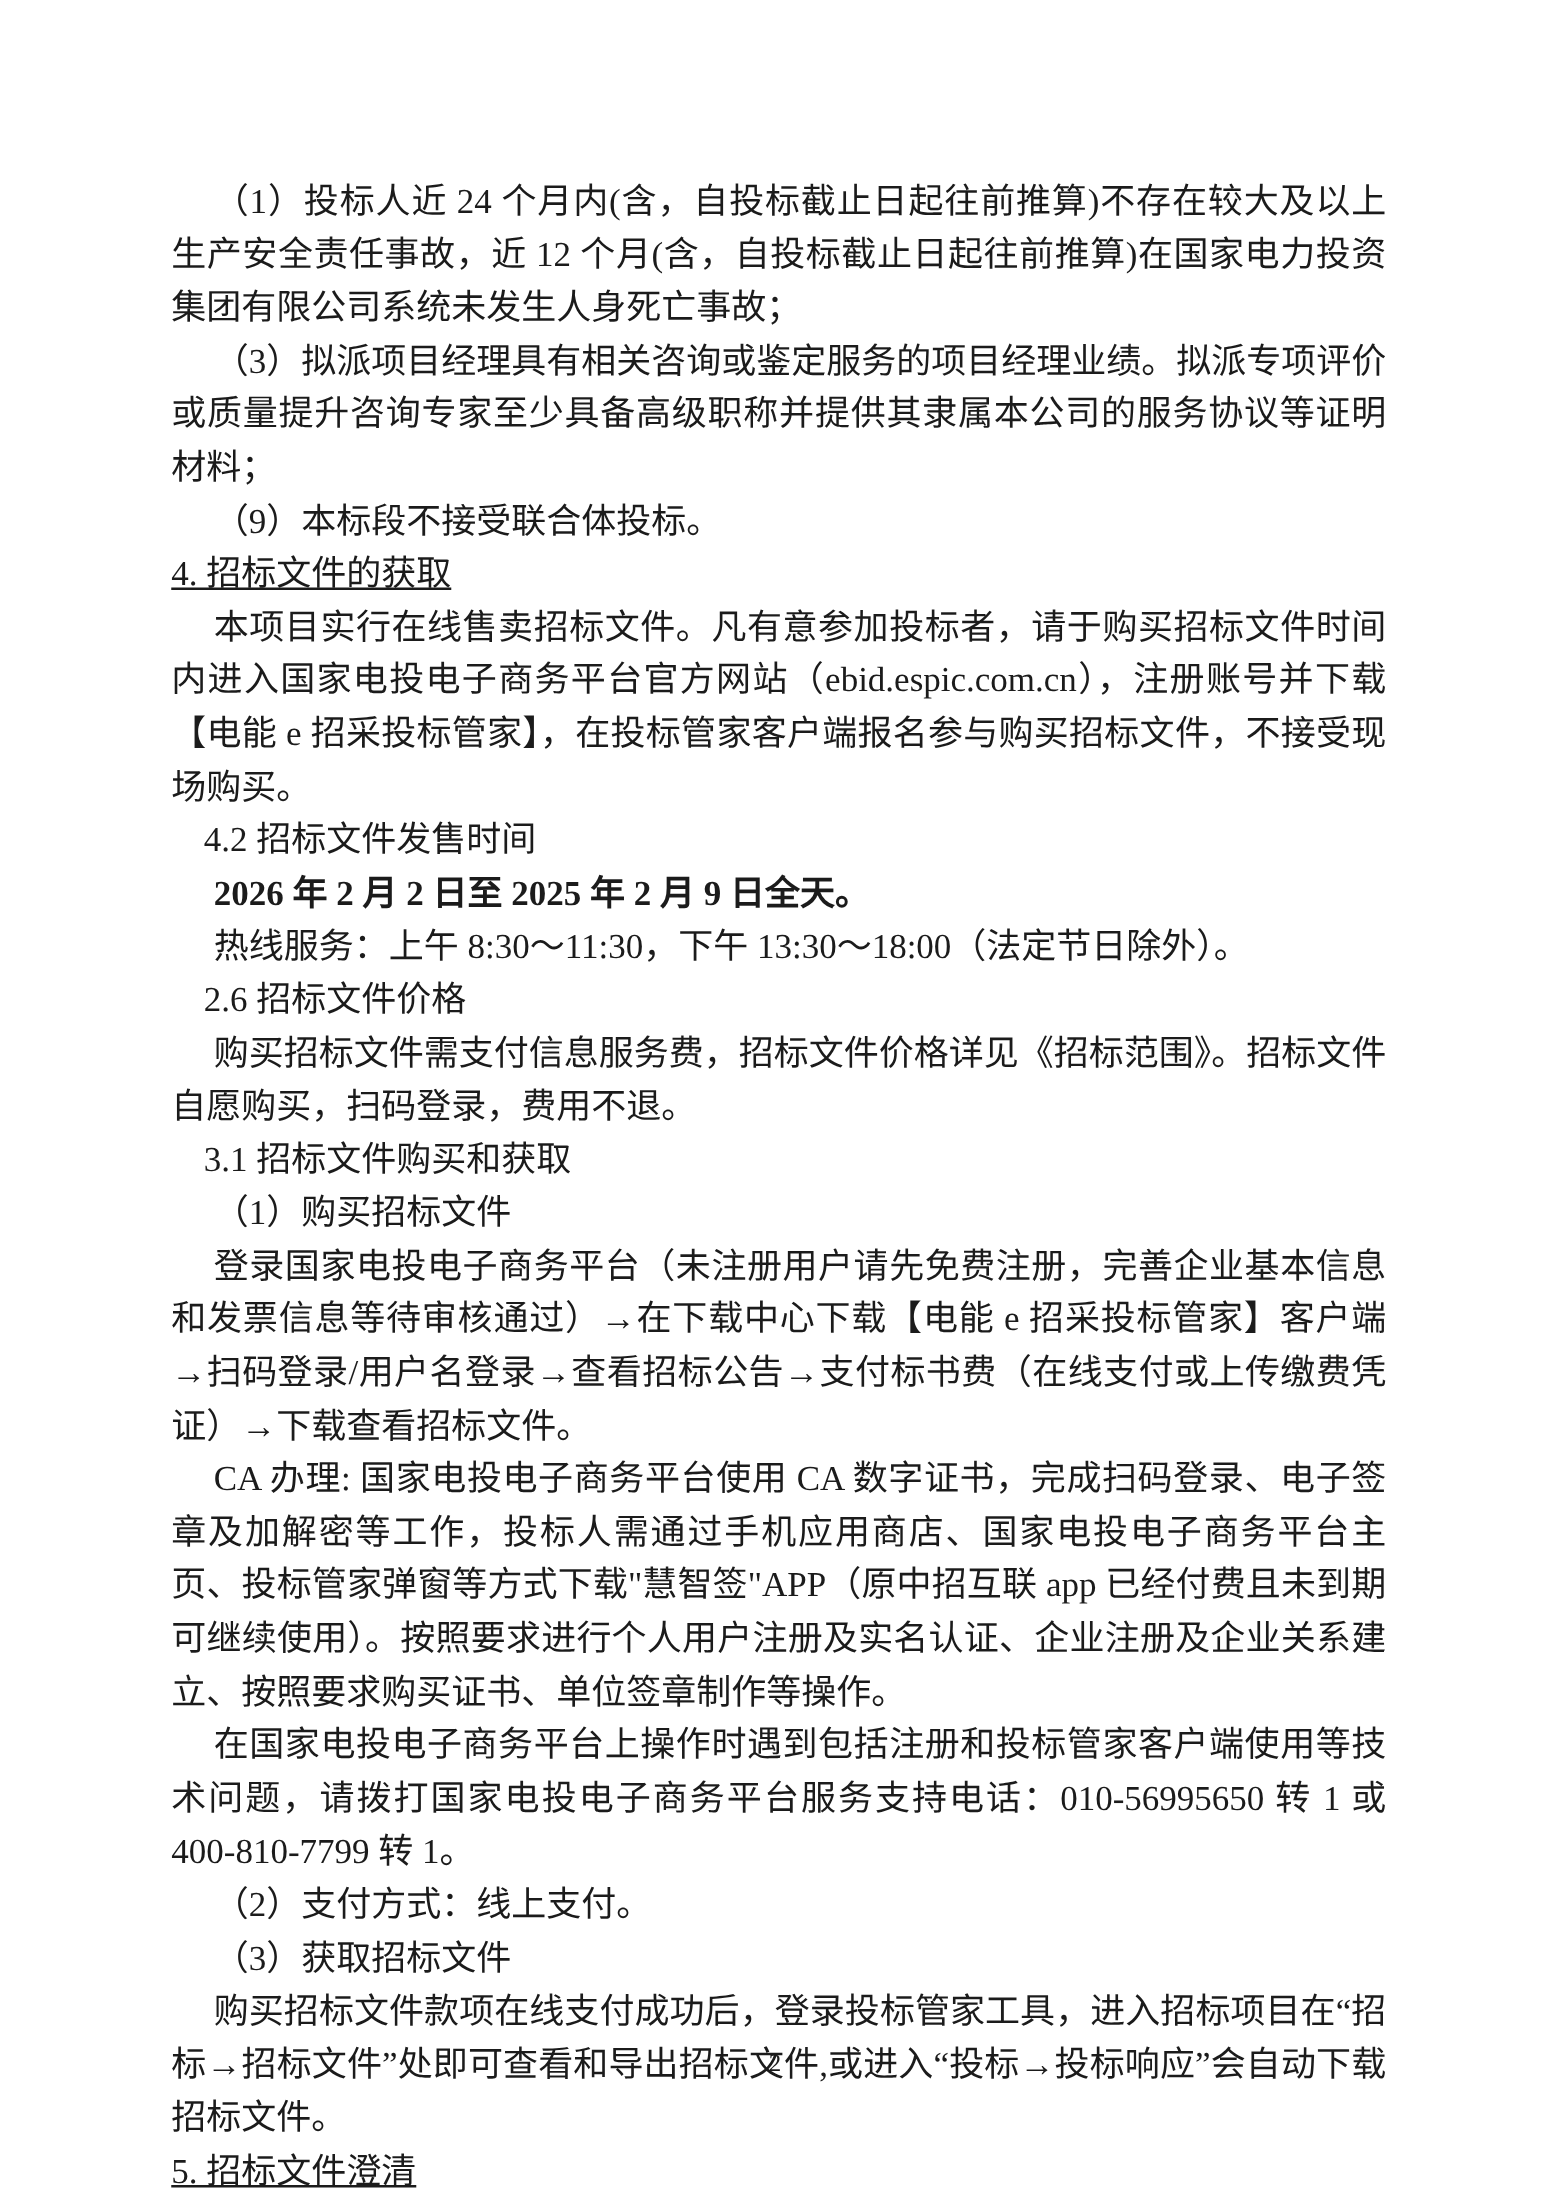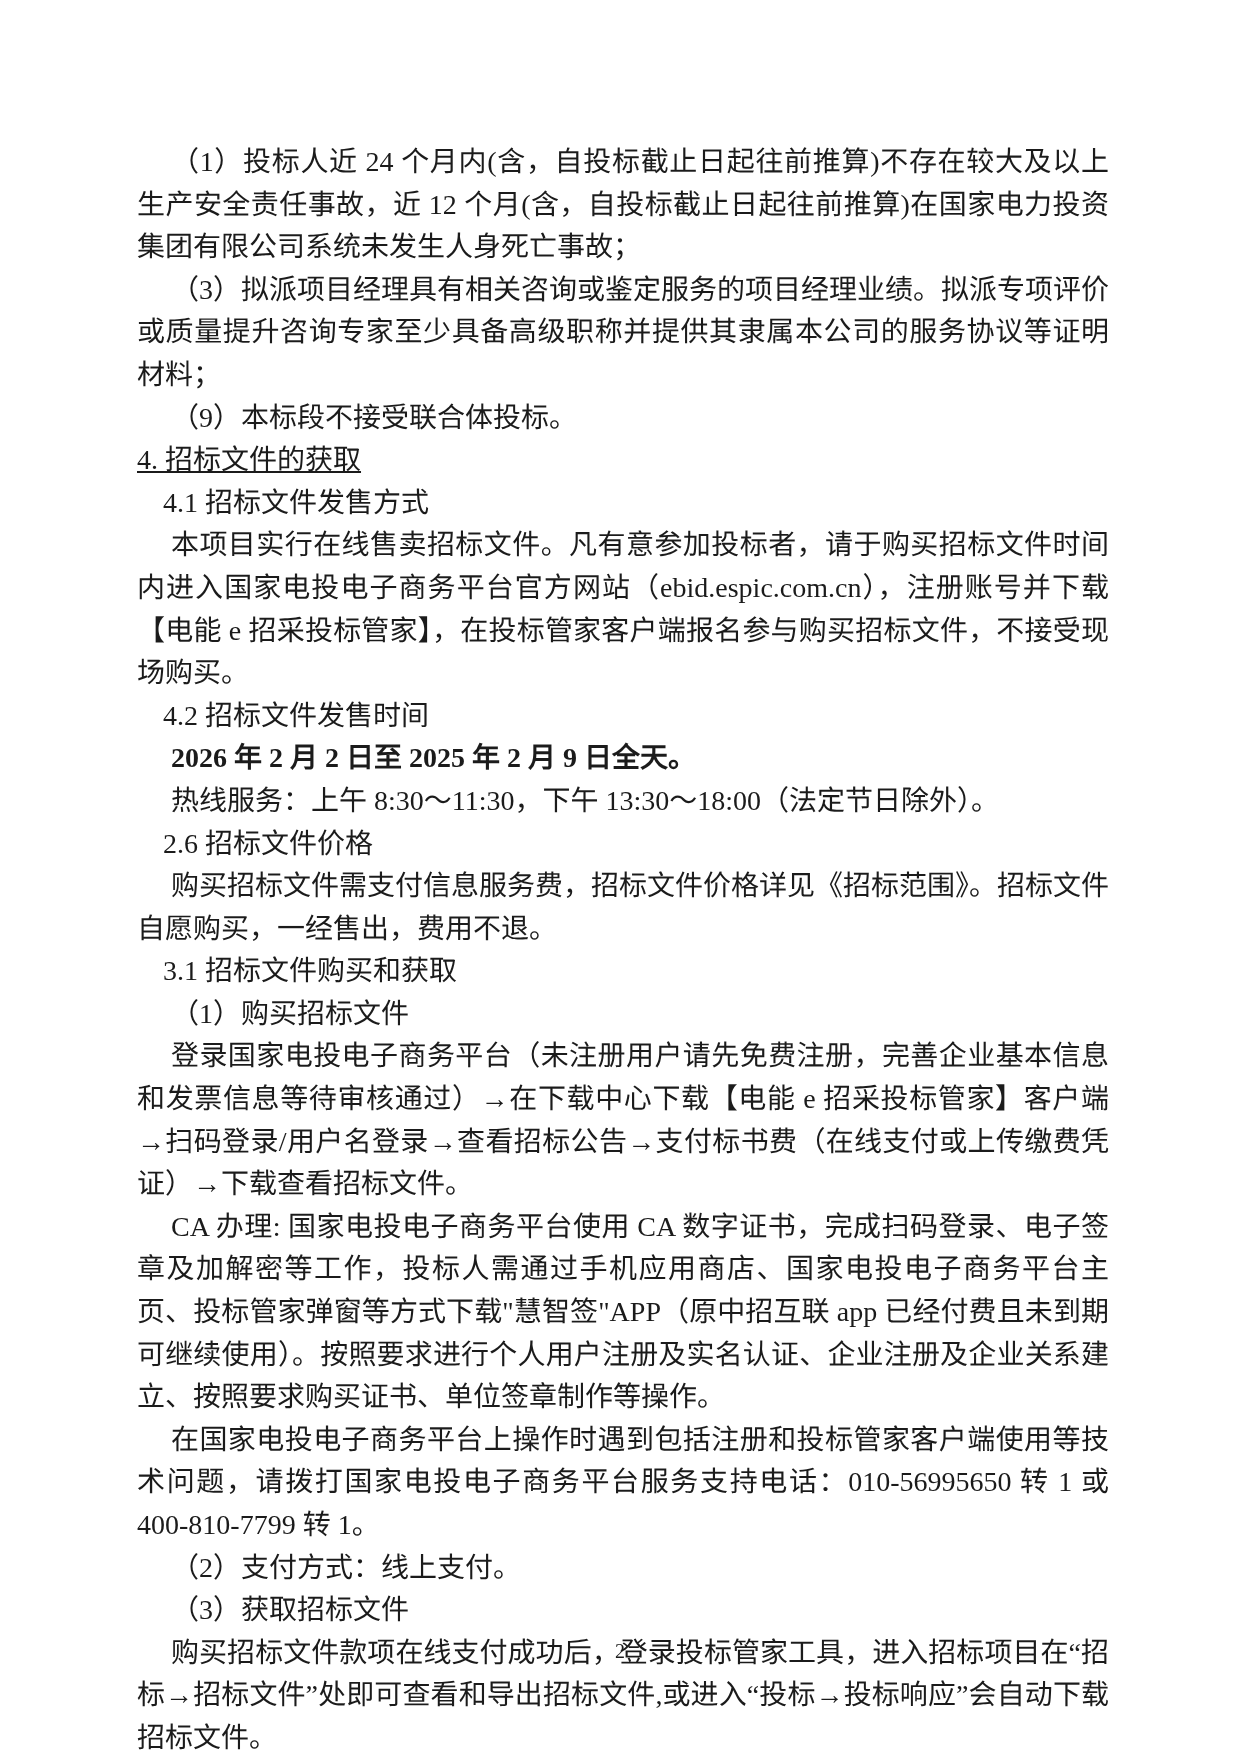--- a/index.html
+++ b/index.html
@@ -55,27 +55,26 @@
 </style>
 </head>
 <body>
 
 <div class="page">
   <div class="content">
     <p class="p-body">（1）投标人近 24 个月内(含，自投标截止日起往前推算)不存在较大及以上生产安全责任事故，近 12 个月(含，自投标截止日起往前推算)在国家电力投资集团有限公司系统未发生人身死亡事故；</p>
     <p class="p-body">（3）拟派项目经理具有相关咨询或鉴定服务的项目经理业绩。拟派专项评价或质量提升咨询专家至少具备高级职称并提供其隶属本公司的服务协议等证明材料；</p>
     <p class="p-body">（9）本标段不接受联合体投标。</p>
     <p class="p-top">4. 招标文件的获取</p>
-    <p class="p-sub">4.1 招标文件发售方式</p>
     <p class="p-body">本项目实行在线售卖招标文件。凡有意参加投标者，请于购买招标文件时间内进入国家电投电子商务平台官方网站（ebid.espic.com.cn），注册账号并下载【电能 e 招采投标管家】，在投标管家客户端报名参与购买招标文件，不接受现场购买。</p>
     <p class="p-sub">4.2 招标文件发售时间</p>
     <p class="p-body bold">2026 年 2 月 2 日至 2025 年 2 月 9 日全天。</p>
     <p class="p-body">热线服务：上午 8:30～11:30，下午 13:30～18:00（法定节日除外）。</p>
     <p class="p-sub">2.6 招标文件价格</p>
-    <p class="p-body">购买招标文件需支付信息服务费，招标文件价格详见《招标范围》。招标文件自愿购买，一经售出，费用不退。</p>
+    <p class="p-body">购买招标文件需支付信息服务费，招标文件价格详见《招标范围》。招标文件自愿购买，扫码登录，费用不退。</p>
     <p class="p-sub">3.1 招标文件购买和获取</p>
     <p class="p-body">（1）购买招标文件</p>
     <p class="p-body">登录国家电投电子商务平台（未注册用户请先免费注册，完善企业基本信息和发票信息等待审核通过）→在下载中心下载【电能 e 招采投标管家】客户端→扫码登录/用户名登录→查看招标公告→支付标书费（在线支付或上传缴费凭证）→下载查看招标文件。</p>
     <p class="p-body">CA 办理: 国家电投电子商务平台使用 CA 数字证书，完成扫码登录、电子签章及加解密等工作，投标人需通过手机应用商店、国家电投电子商务平台主页、投标管家弹窗等方式下载"慧智签"APP（原中招互联 app 已经付费且未到期可继续使用）。按照要求进行个人用户注册及实名认证、企业注册及企业关系建立、按照要求购买证书、单位签章制作等操作。</p>
     <p class="p-body">在国家电投电子商务平台上操作时遇到包括注册和投标管家客户端使用等技术问题，请拨打国家电投电子商务平台服务支持电话：010-56995650 转 1 或 400-810-7799 转 1。</p>
     <p class="p-body">（2）支付方式：线上支付。</p>
     <p class="p-body">（3）获取招标文件</p>
     <p class="p-body">购买招标文件款项在线支付成功后，登录投标管家工具，进入招标项目在“招标→招标文件”处即可查看和导出招标文件,或进入“投标→投标响应”会自动下载招标文件。</p>
     <p class="p-top">5. 招标文件澄清</p>
   </div>

